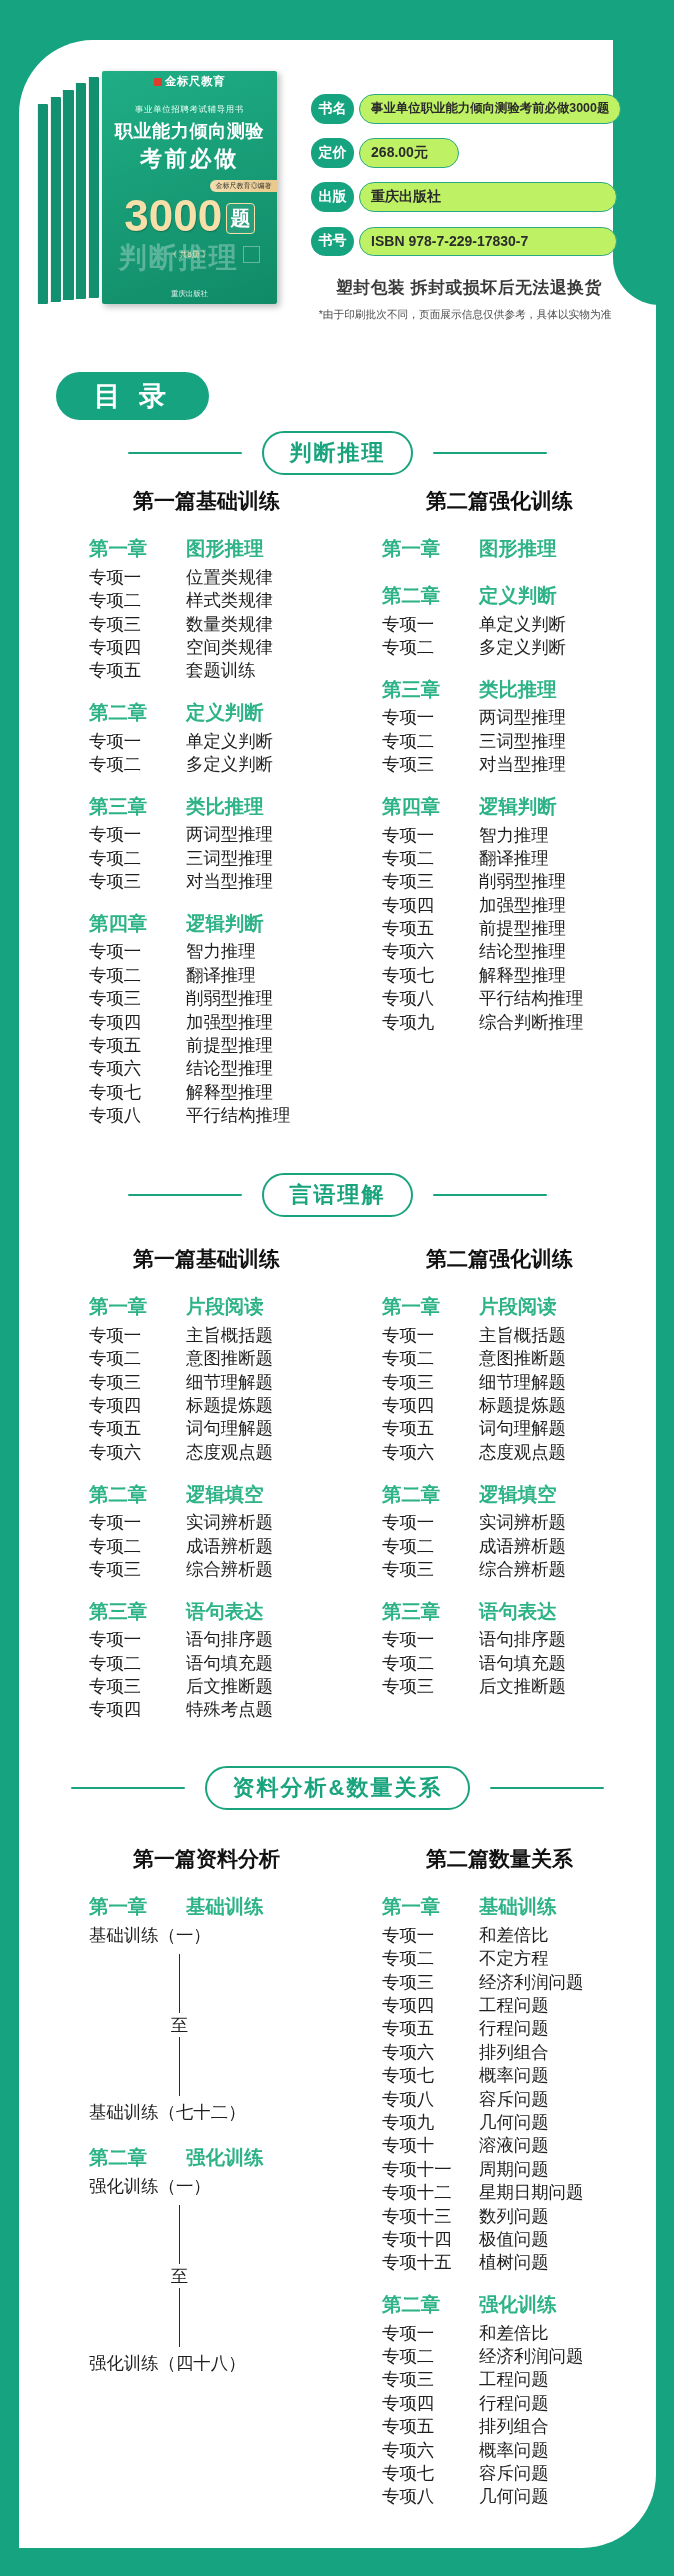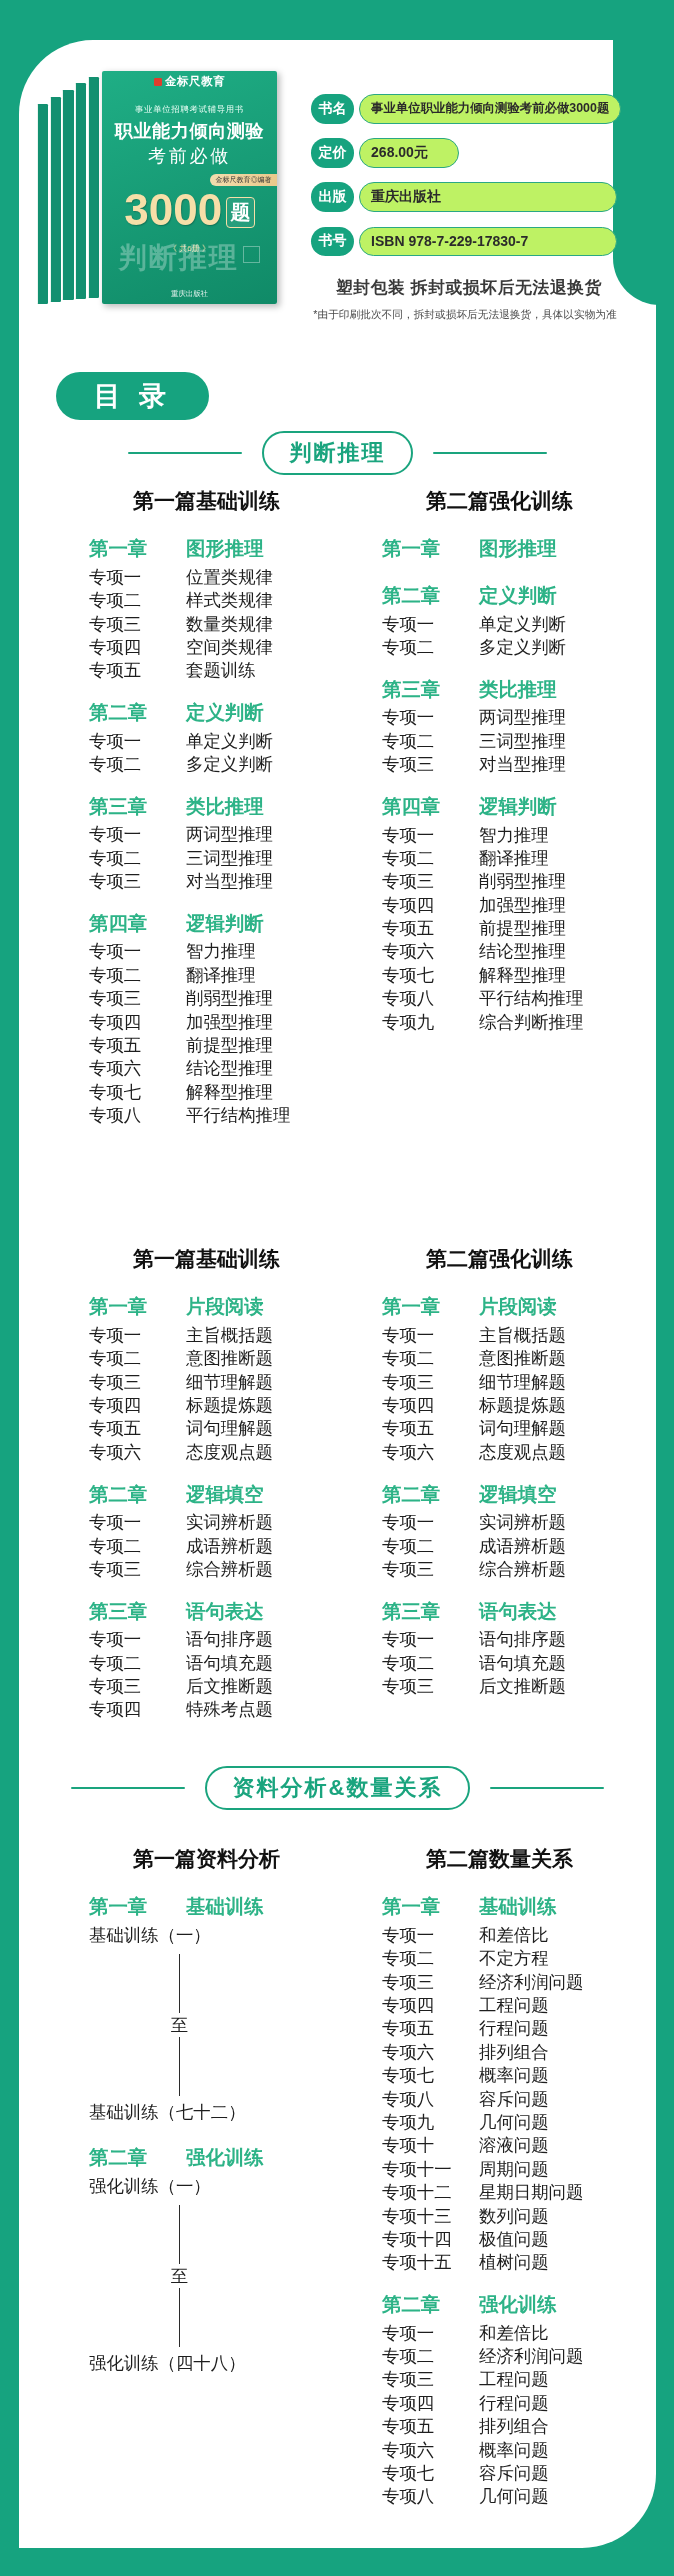--- a/index.html
+++ b/index.html
@@ -19,21 +19,21 @@
   
   .books{position:absolute;left:37px;top:62px;width:246px;height:246px;}
   .spine{position:absolute;width:11.4px;background:#129070;border-left:1.3px solid #e8f5ef;border-radius:1.3px;}
   .cover{position:absolute;left:65px;top:9.4px;width:175px;height:233px;background:linear-gradient(160deg,#1fae85,#108a67);
          border-radius:2px;box-shadow:2.7px 2.7px 6.7px rgba(0,0,0,.25);display:flex;flex-direction:column;align-items:center;padding:3px 8px;}
   .brand-row{display:flex;align-items:center;gap:3.3px;}
   .brand-mark{width:8px;height:8px;background:#e03c2d;border-radius:1.3px;}
   .brand-name{color:#fff;font-weight:bold;font-size:11.4px;letter-spacing:0.7px;}
   .series{color:#eafff6;font-size:8.4px;margin-top:14.7px;letter-spacing:0.7px;}
   .cover-title1{color:#fff;font-weight:bold;font-size:18px;margin-top:4px;letter-spacing:0.7px;}
-  .cover-title2{color:#fff;font-weight:normal;font-size:18px;margin-top:1.3px;letter-spacing:2.7px;}
+  .cover-title2{color:#fff;font-weight:bold;font-size:22px;margin-top:1.3px;letter-spacing:2.7px;}
   .author-chip{align-self:flex-end;background:linear-gradient(90deg,#f3ddae,#e9c98b);color:#333;font-size:7px;
          padding:1.3px 5.4px;border-radius:6px 0 0 6px;margin:5.4px -8px 0 0;}
   .num-row{display:flex;align-items:flex-end;margin-top:1.3px;}
   .big-num{color:#f6dfa8;font-weight:bold;font-size:44px;line-height:1;text-shadow:0.7px 1.3px 1.3px rgba(0,0,0,.25);}
   .num-suffix{color:#fff;font-weight:bold;font-size:20px;border:1.3px solid #f6dfa8;border-radius:4px;
          padding:0.7px 3.3px;margin:0 0 4px 4px;background:rgba(255,255,255,.08);}
   .edition-badge{color:#f6dfa8;font-size:8px;margin-top:11px;}
   .edition-badge::before{content:"《 ";}
   .edition-badge::after{content:" 》";}
   .cover-watermark{position:absolute;bottom:27px;left:0;width:100%;text-align:center;
@@ -124,21 +124,21 @@
         <div class="info-label">出版</div>
         <div class="info-value">重庆出版社</div>
       </div>
       <div class="info-row">
         <div class="info-label">书号</div>
         <div class="info-value">ISBN 978-7-229-17830-7</div>
       </div>
     </div>
 
   <div class="packaging">塑封包装 拆封或损坏后无法退换货</div>
-  <div class="disclaimer">*由于印刷批次不同，拆封或损坏后无法退换货，具体以实物为准</div>
+  <div class="disclaimer">*由于印刷批次不同，页面展示信息仅供参考，具体以实物为准</div>
 
   <div class="toc-badge">目 录</div>
 
   <div class="sec-header" style="top:431px;">
     <span class="hline"></span>
     <span class="sec-pill">判断推理</span>
     <span class="hline"></span>
   </div>
   <div id="sec0">
       <div class="col col-left" style="top: 487px;">
@@ -308,20 +308,25 @@
           <span class="num">专项八</span>
           <span>平行结构推理</span>
         </div>
         <div class="it-row">
           <span class="num">专项九</span>
           <span>综合判断推理</span>
         </div>
       </div>
     </div>
 
+  <div class="sec-header" style="top:1173px;">
+    <span class="hline"></span>
+    <span class="sec-pill">言语理解</span>
+    <span class="hline"></span>
+  </div>
   <div id="sec1">
       <div class="col col-left" style="top: 1245px;">
         <div class="part-row">
           <span class="part-num">第一篇</span>
           <span>基础训练</span>
         </div>
         <div class="ch-row">
           <span class="num">第一章</span>
           <span>片段阅读</span>
         </div>

